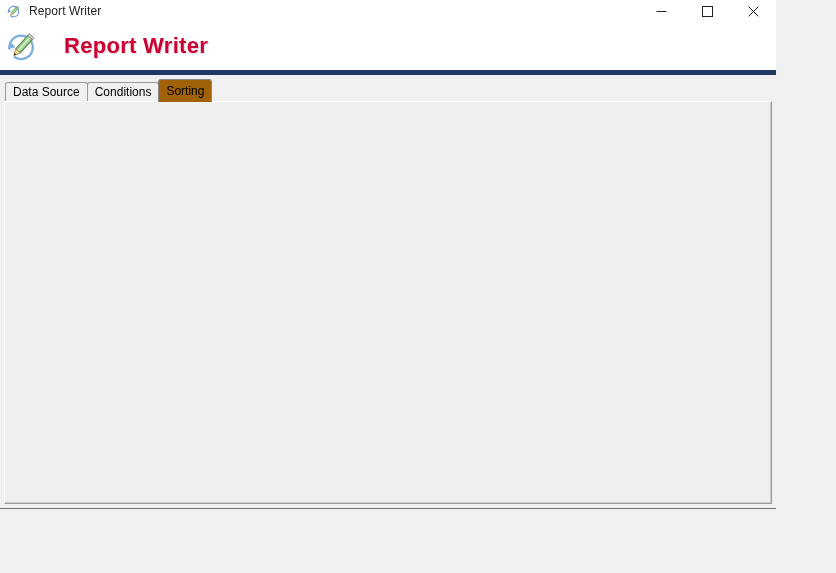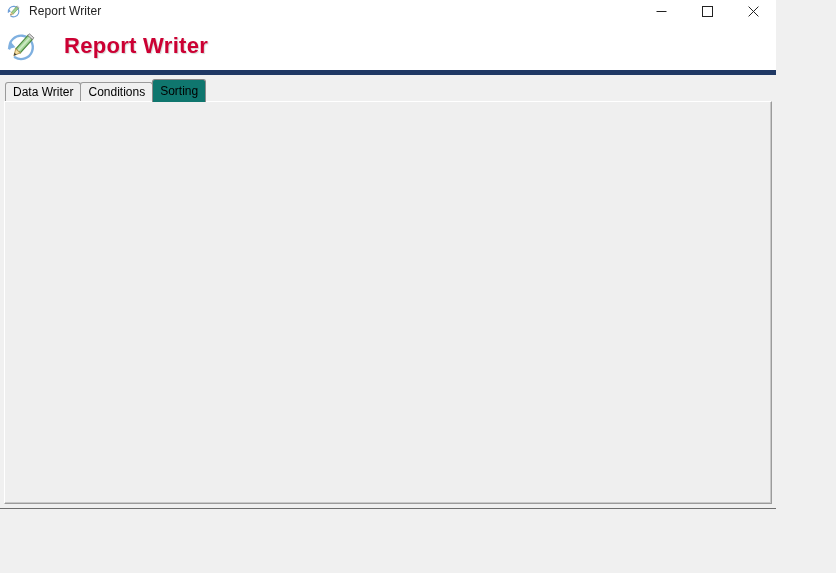--- a/index.html
+++ b/index.html
@@ -115,21 +115,21 @@
     padding: 2px 7px 2px 7px;
     height: 19px;
     line-height: 15px;
     margin-right: -1px;
     position: relative;
     cursor: default;
     white-space: nowrap;
     z-index: 1;
   }
   .tab.active {
-    background: #0f766e;
+    background: #a16207;
     height: 23px;
     line-height: 17px;
     padding-top: 3px;
     margin-bottom: -1px;
     border-color: #8a8a8a;
     z-index: 3;
   }
   .tab-strip-filler {
     flex: 1 1 auto;
     height: 1px;
@@ -213,21 +213,21 @@
       </g>
     </svg>
     <span class="header-title">Report Writer</span>
   </div>
 
   <div class="accent-rule"></div>
 
   <div class="tab-region">
     <div class="tab-strip">
       <div class="tab">
-        <span>Data Writer</span>
+        <span>Data Source</span>
       </div>
       <div class="tab">
         <span>Conditions</span>
       </div>
       <div class="tab active">
         <span>Sorting</span>
       </div>
       <div class="tab-strip-filler"></div>
     </div>
 

